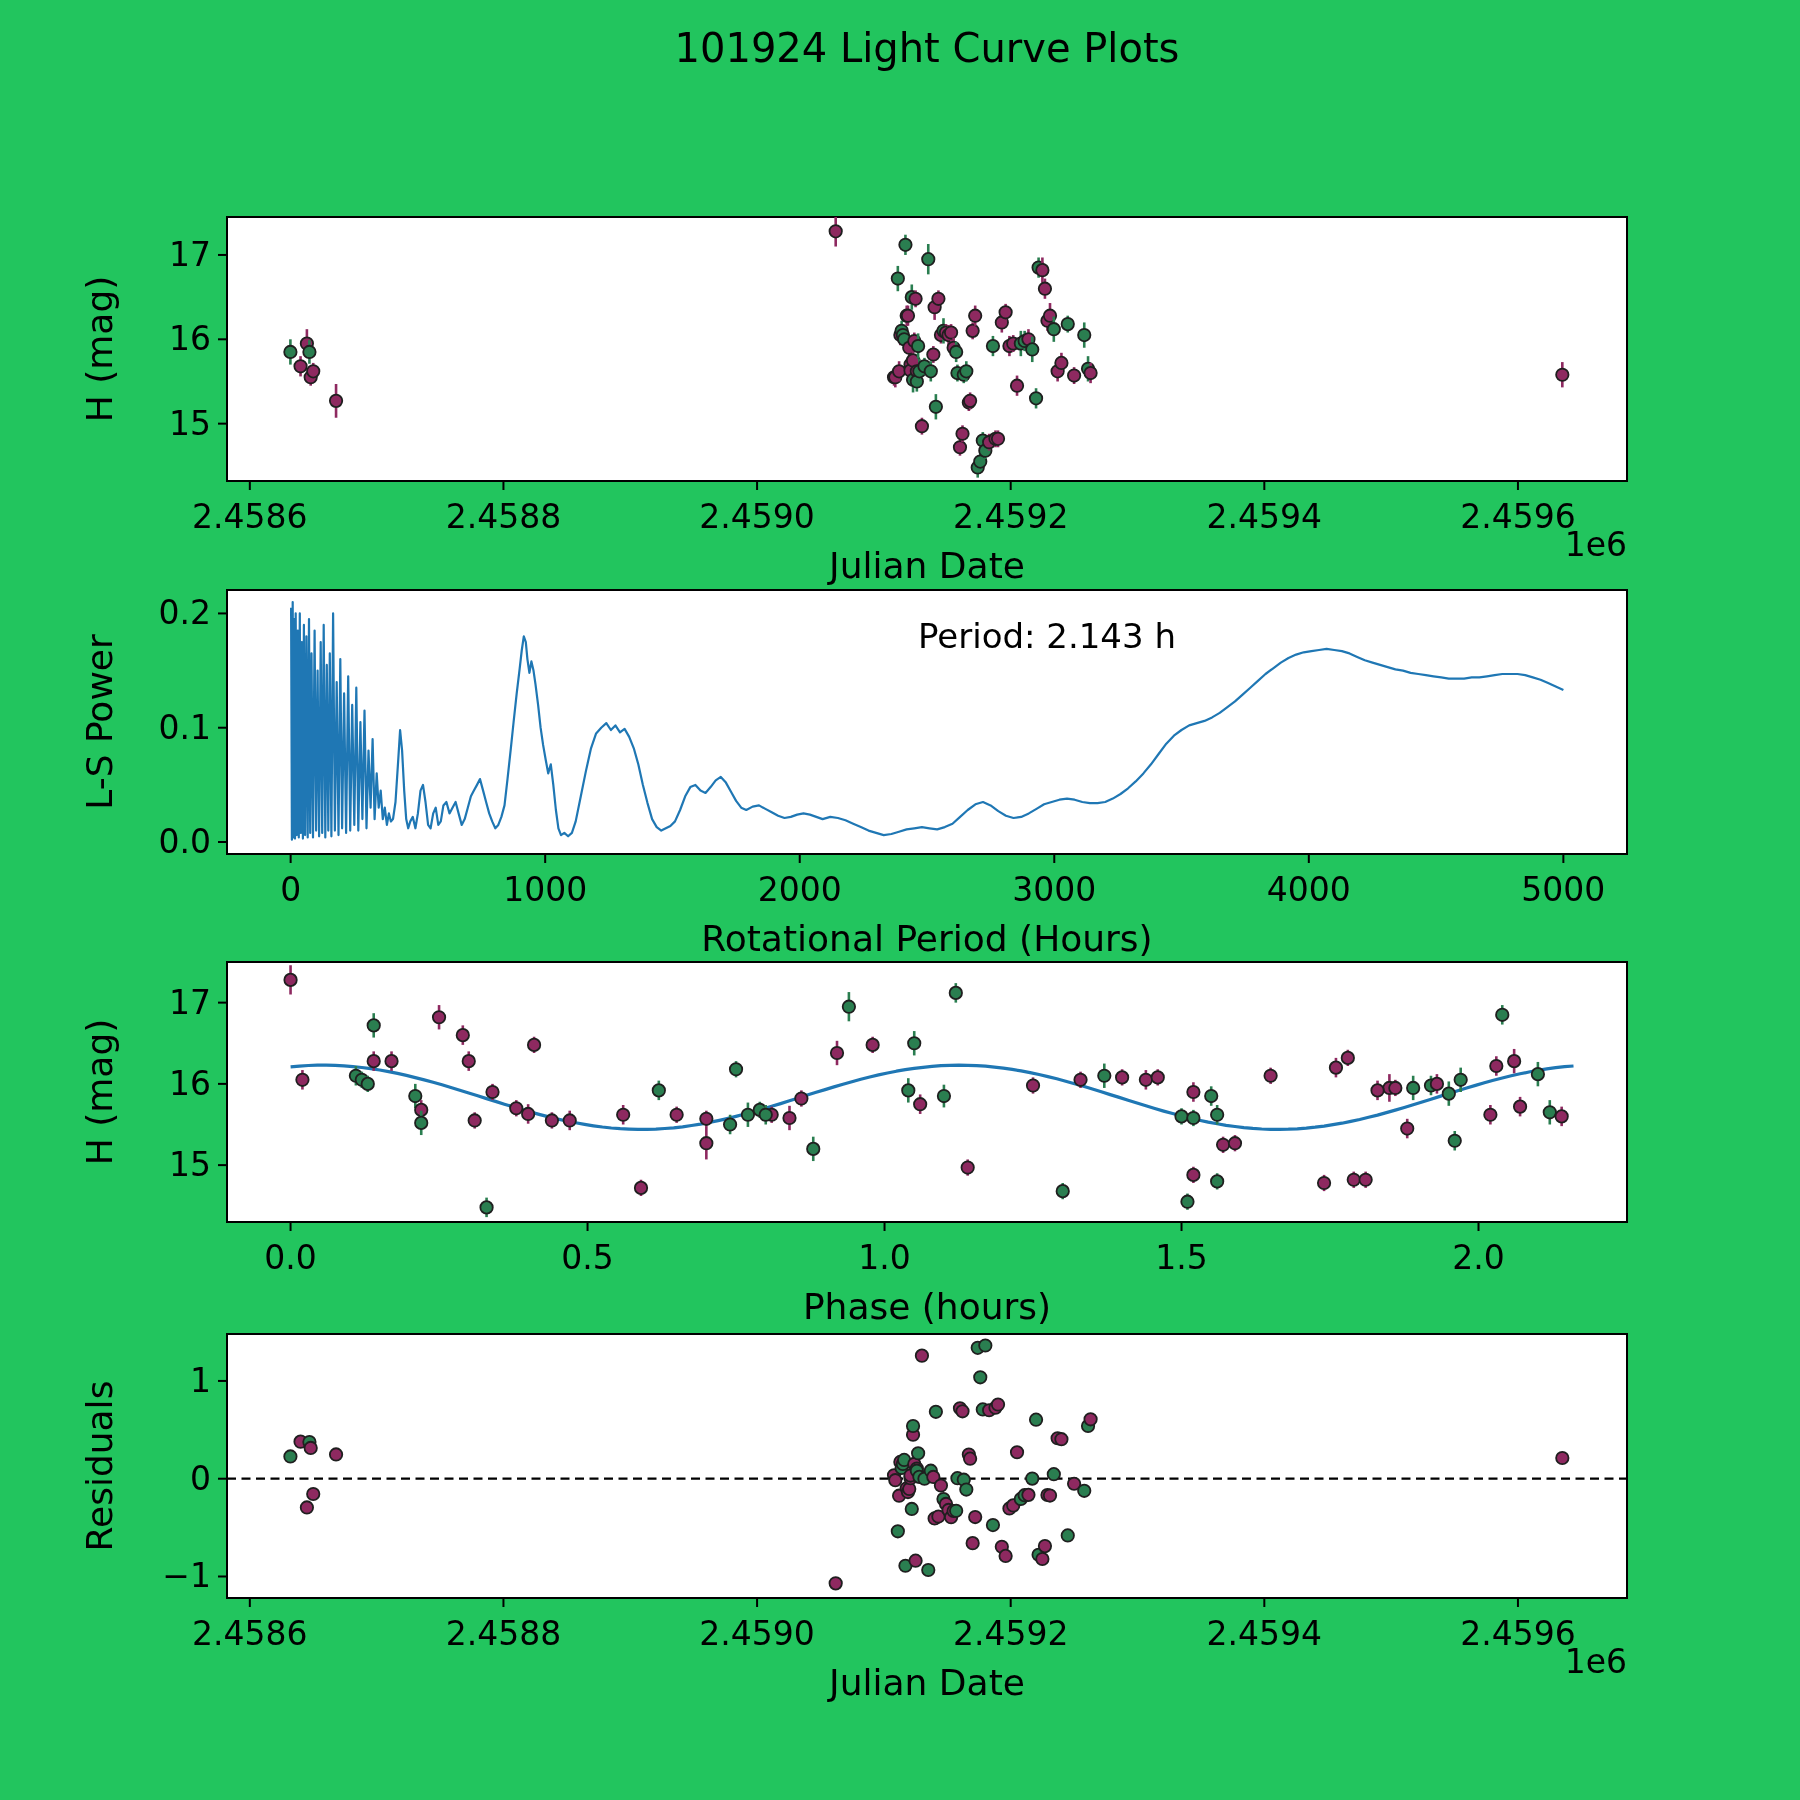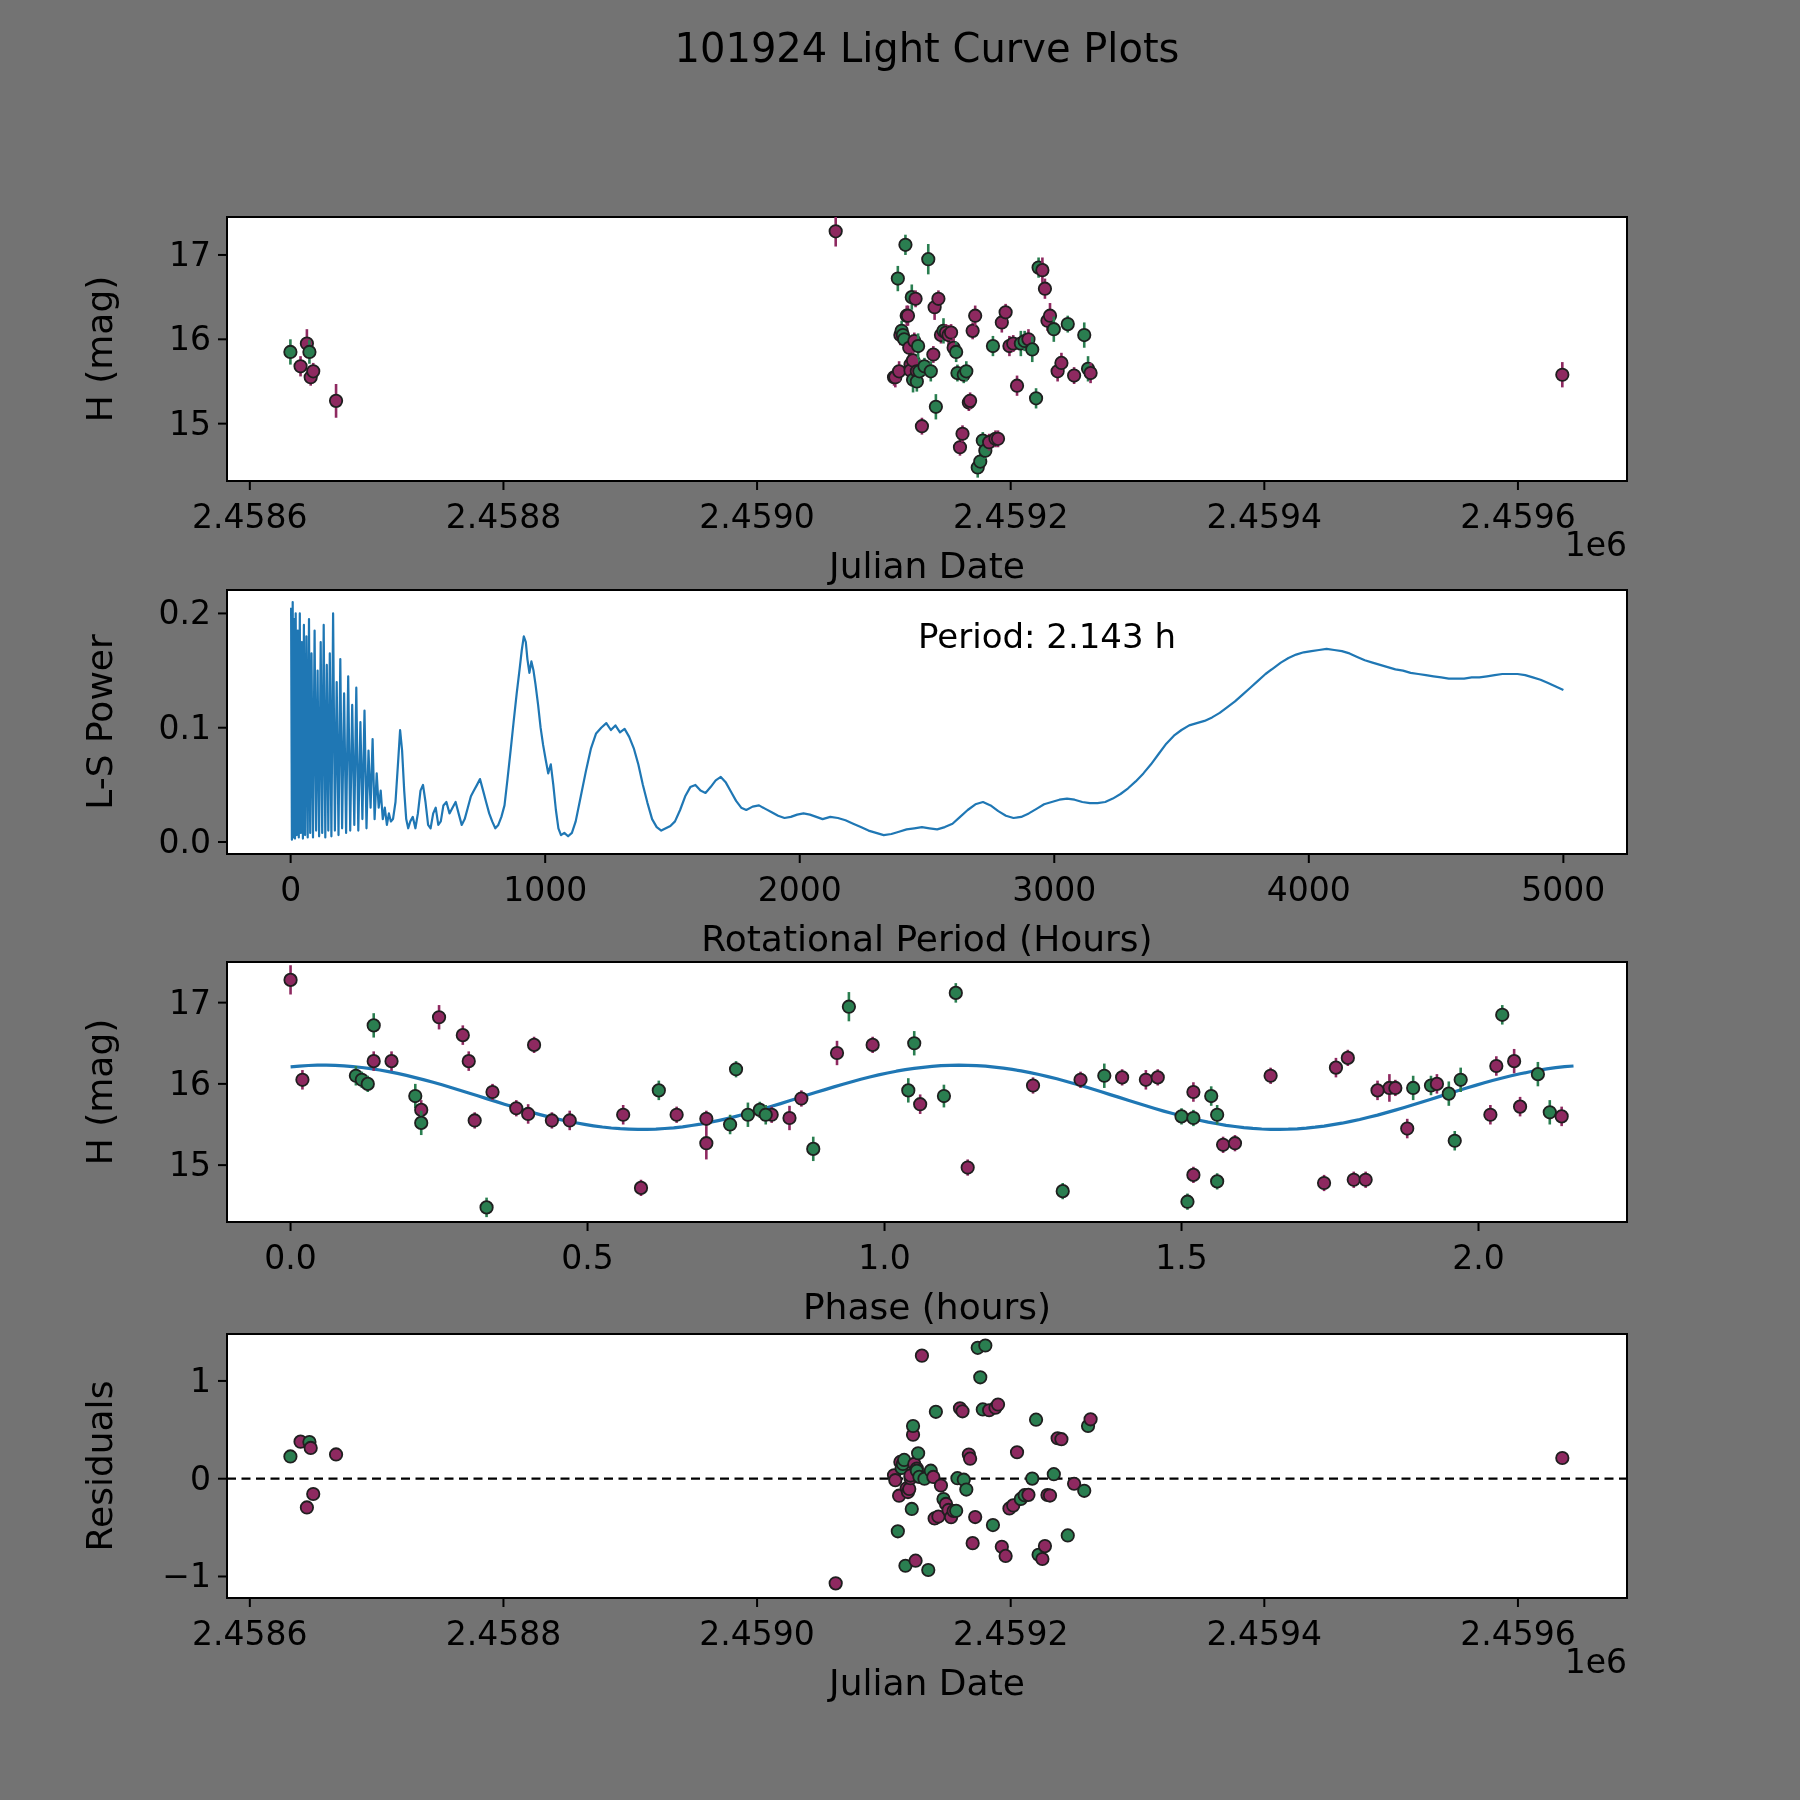--- a/index.html
+++ b/index.html
@@ -1,16 +1,16 @@
 <!DOCTYPE html>
 <html><head>
 <meta charset="utf-8">
 <style>
   html,body{margin:0;padding:0;background:#ffffff;}
-  .figure{width:1800px;height:1800px;background:#737373;position:relative;
+  .figure{width:1800px;height:1800px;background:#22c55e;position:relative;
           font-family:"DejaVu Sans", sans-serif;}
   svg{position:absolute;left:0;top:0;}
   text{fill:#000000;}
   .title{font-size:40px;}
   .axlabel{font-size:36px;}
   .tick{font-size:33px;}
   .offset{font-size:33px;}
   .annot{font-size:34px;}
 </style>
 </head>

